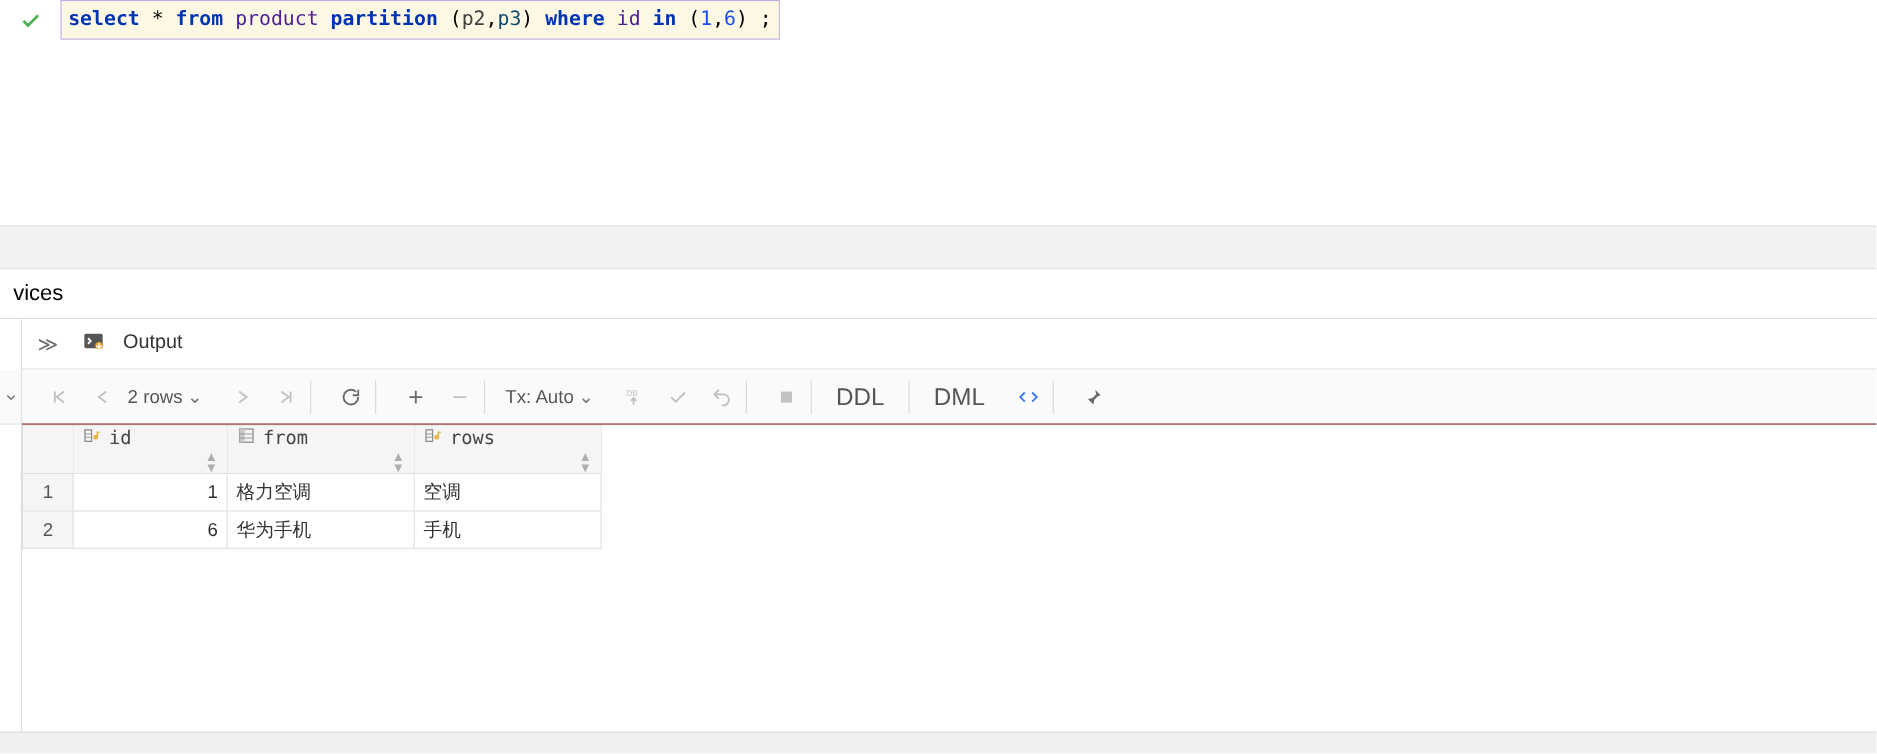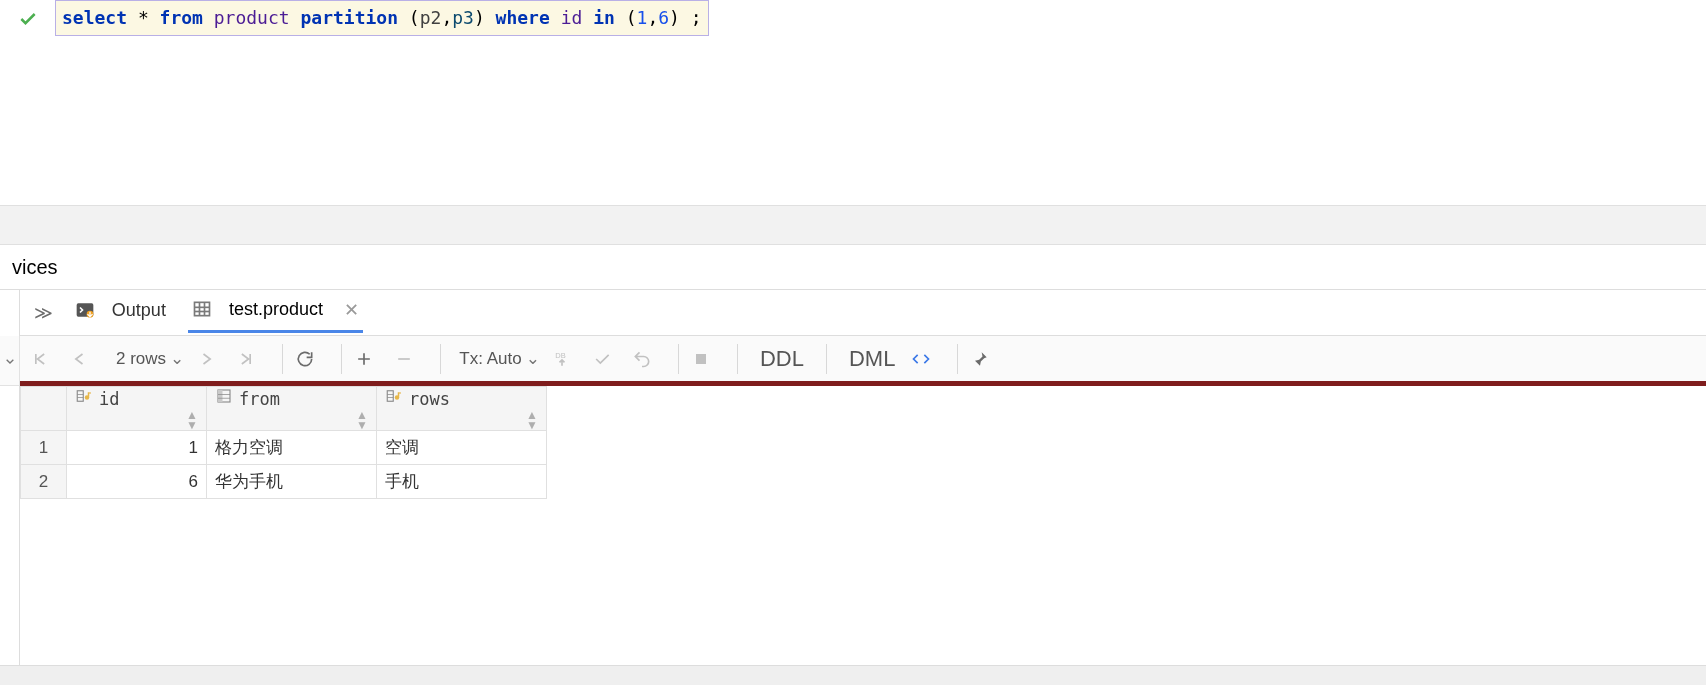--- a/index.html
+++ b/index.html
@@ -26,22 +26,22 @@
   .bottom{flex:1;display:flex;background:#fff;border-top:1px solid #ddd}
   .side-strip{width:20px;background:#fff;border-right:1px solid #ddd}
   .panel{flex:1;display:flex;flex-direction:column}
   
   .tabs-row{height:46px;display:flex;align-items:center;gap:18px;padding:0 14px;background:#fff;border-bottom:1px solid #ddd}
   .expand-btn{color:#6b6b6b;font-size:18px;cursor:pointer}
   .tab{display:flex;align-items:flex-start;gap:17px;font-size:18px;color:#333;padding:6px 4px;cursor:pointer}
   .tab.active{border-bottom:3px solid #4a86e8;color:#000}
   .tab .close{color:#9a9a9a;margin-left:4px}
   
-  .toolbar{height:50px;display:flex;align-items:center;gap:6px;padding:0 10px;background:#fafafa;border-bottom:5px solid #7f1d1d;position:relative}
-  .tbtn{width:34px;height:34px;display:flex;align-items:center;justify-content:flex-start;color:#6b6b6b;border-radius:4px;cursor:pointer}
+  .toolbar{height:50px;display:flex;align-items:center;gap:6px;padding:0 10px;background:#fafafa;border-bottom:1px solid #7f1d1d;position:relative}
+  .tbtn{width:34px;height:34px;display:flex;align-items:center;justify-content:flex-end;color:#6b6b6b;border-radius:4px;cursor:pointer}
   .tbtn svg{width:20px;height:20px}
   .tbtn.disabled{color:#c1c1c1;cursor:default}
   .vsep{width:1px;height:30px;background:#d8d8d8;margin:0 6px}
   .tlabel{font-size:17px;color:#555;display:flex;align-items:center;gap:4px;padding:0 6px;cursor:pointer}
   .chev{color:#777}
   .ttext-btn{font-size:22px;color:#555;padding:0 10px;cursor:pointer}
   .collapse-btn{position:absolute;left:-20px;top:0;width:20px;height:50px;display:flex;align-items:center;justify-content:center;color:#777;cursor:pointer;background:#fafafa;border-right:1px solid #e2e2e2;border-bottom:1px solid #e2e2e2}
   
   .grid-wrap{flex:1;overflow:auto;background:#fff}
   table.grid{border-collapse:collapse;font-size:17px}
@@ -102,33 +102,20 @@
                 <path d="M18 14v2l2 1" style="display:none"></path>
                 <path d="M18 13.5v3.5" stroke="#fff" stroke-width="1" style="display:none"></path>
                 <path d="M15 17l2 2 4-4" style="display:none"></path>
                 <path d="M18 20l0-3 2 1" style="display:none"></path>
                 <path d="M16 17l1.5 1.5L20 15" stroke="#fff" stroke-width="1" style="display:none"></path>
                 <path d="M18 13.5l0 7" style="display:none"></path>
                 <path d="M18 20v-6m-3 3l3 3 3-3" fill="none" stroke="#fff" stroke-width="1.5"></path>
               </svg>
           </span>
           <span>Output</span>
-        </div>
-        <div class="tab active">
-          <span>
-            <svg viewBox="0 0 24 24" width="20" height="20">
-                <rect x="3" y="4" width="18" height="16" fill="none" stroke="#7a7a7a" stroke-width="2"></rect>
-                <line x1="3" y1="10" x2="21" y2="10" stroke="#7a7a7a" stroke-width="2"></line>
-                <line x1="3" y1="15" x2="21" y2="15" stroke="#7a7a7a" stroke-width="2"></line>
-                <line x1="9" y1="4" x2="9" y2="20" stroke="#7a7a7a" stroke-width="2"></line>
-                <line x1="15" y1="4" x2="15" y2="20" stroke="#7a7a7a" stroke-width="2"></line>
-              </svg>
-          </span>
-          <span>test.product</span>
-          <span class="close">✕</span>
         </div>
       </div>
 
       <div class="toolbar">
         <div class="collapse-btn">
           <svg viewBox="0 0 24 24" width="16" height="16">
               <path d="M7 10l5 5 5-5" fill="none" stroke="currentColor" stroke-width="2"></path>
             </svg>
         </div>
 

